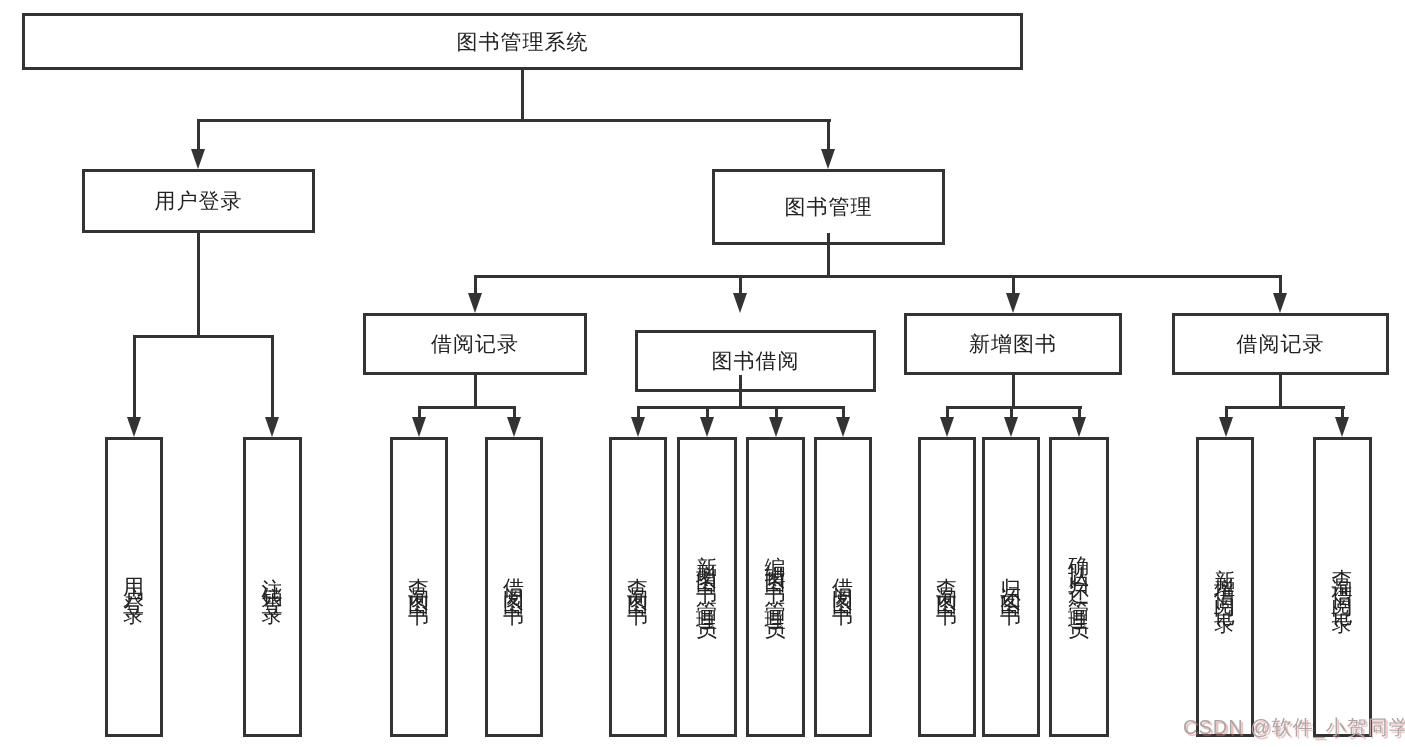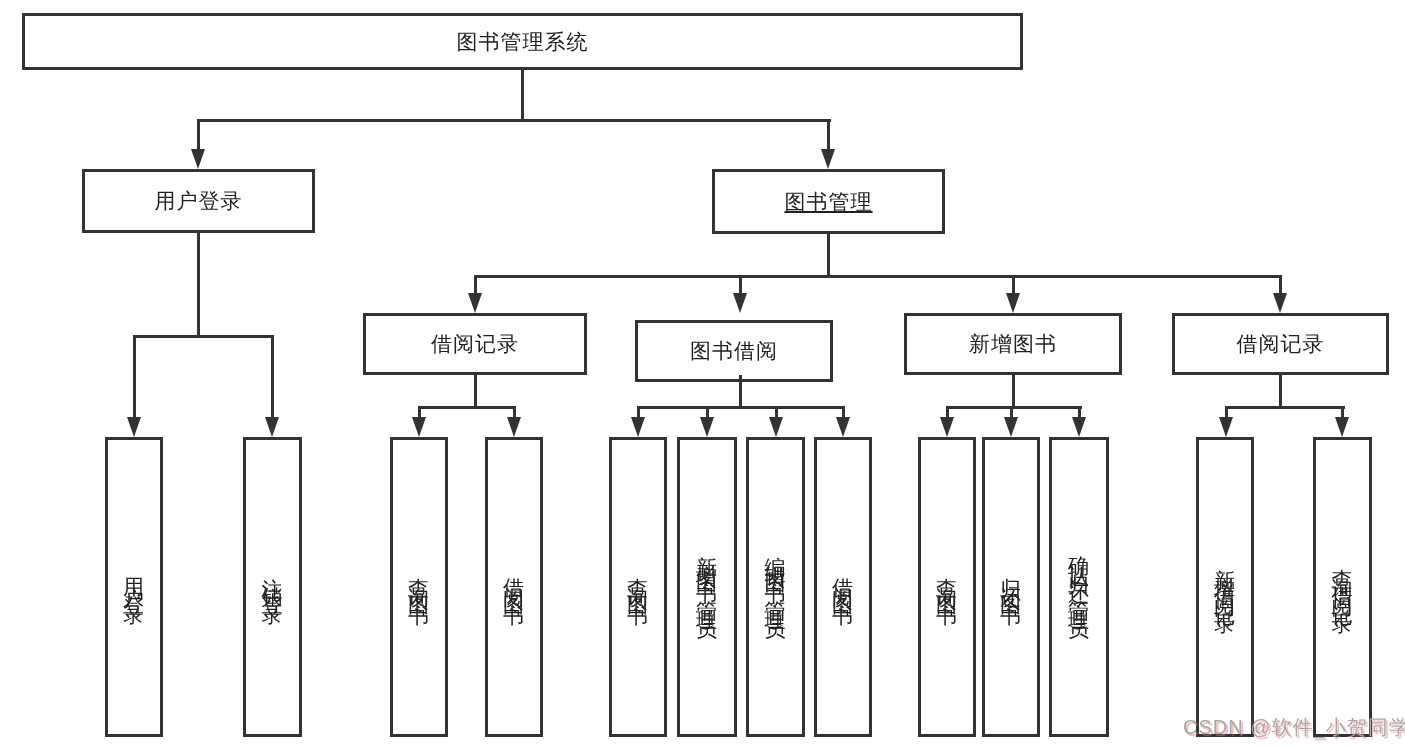--- a/index.html
+++ b/index.html
@@ -77,21 +77,21 @@
   <div class="vline" style="left:521px;top:70px;height:50px;"></div>
   <div class="hline" style="left:197px;top:119px;width:634px;"></div>
   <div class="vline" style="left:197px;top:119px;height:33px;"></div>
   <div class="arrow" style="left:191px;top:149px;"></div>
   <div class="vline" style="left:827px;top:119px;height:33px;"></div>
   <div class="arrow" style="left:821px;top:149px;"></div>
 
   <div class="node" style="left:82px;top:169px;width:233px;height:64px;">
     <span>用户登录</span>
   </div>
-  <div class="node" style="left:712px;top:169px;width:233px;height:65px;text-decoration:underline;">
+  <div class="node" style="left:712px;top:169px;width:233px;height:76px;">
     <span>图书管理</span>
   </div>
 
   <div class="vline" style="left:197px;top:233px;height:105px;"></div>
   <div class="hline" style="left:133px;top:335px;width:140px;"></div>
   <div class="vline" style="left:133px;top:335px;height:84px;"></div>
   <div class="arrow" style="left:127px;top:417px;"></div>
   <div class="vline" style="left:271px;top:335px;height:84px;"></div>
   <div class="arrow" style="left:265px;top:417px;"></div>
 
@@ -102,21 +102,21 @@
   <div class="vline" style="left:739px;top:275px;height:22px;"></div>
   <div class="arrow" style="left:733px;top:293px;"></div>
   <div class="vline" style="left:1012px;top:275px;height:22px;"></div>
   <div class="arrow" style="left:1006px;top:293px;"></div>
   <div class="vline" style="left:1279px;top:275px;height:22px;"></div>
   <div class="arrow" style="left:1273px;top:293px;"></div>
 
   <div class="node" style="left:363px;top:313px;width:224px;height:62px;">
     <span>借阅记录</span>
   </div>
-  <div class="node" style="left:635px;top:320px;width:198px;height:62px;">
+  <div class="node" style="left:635px;top:330px;width:241px;height:62px;">
     <span>图书借阅</span>
   </div>
   <div class="node" style="left:904px;top:313px;width:218px;height:62px;">
     <span>新增图书</span>
   </div>
   <div class="node" style="left:1172px;top:313px;width:217px;height:62px;">
     <span>借阅记录</span>
   </div>
 
   <div class="vline" style="left:474px;top:375px;height:34px;"></div>

